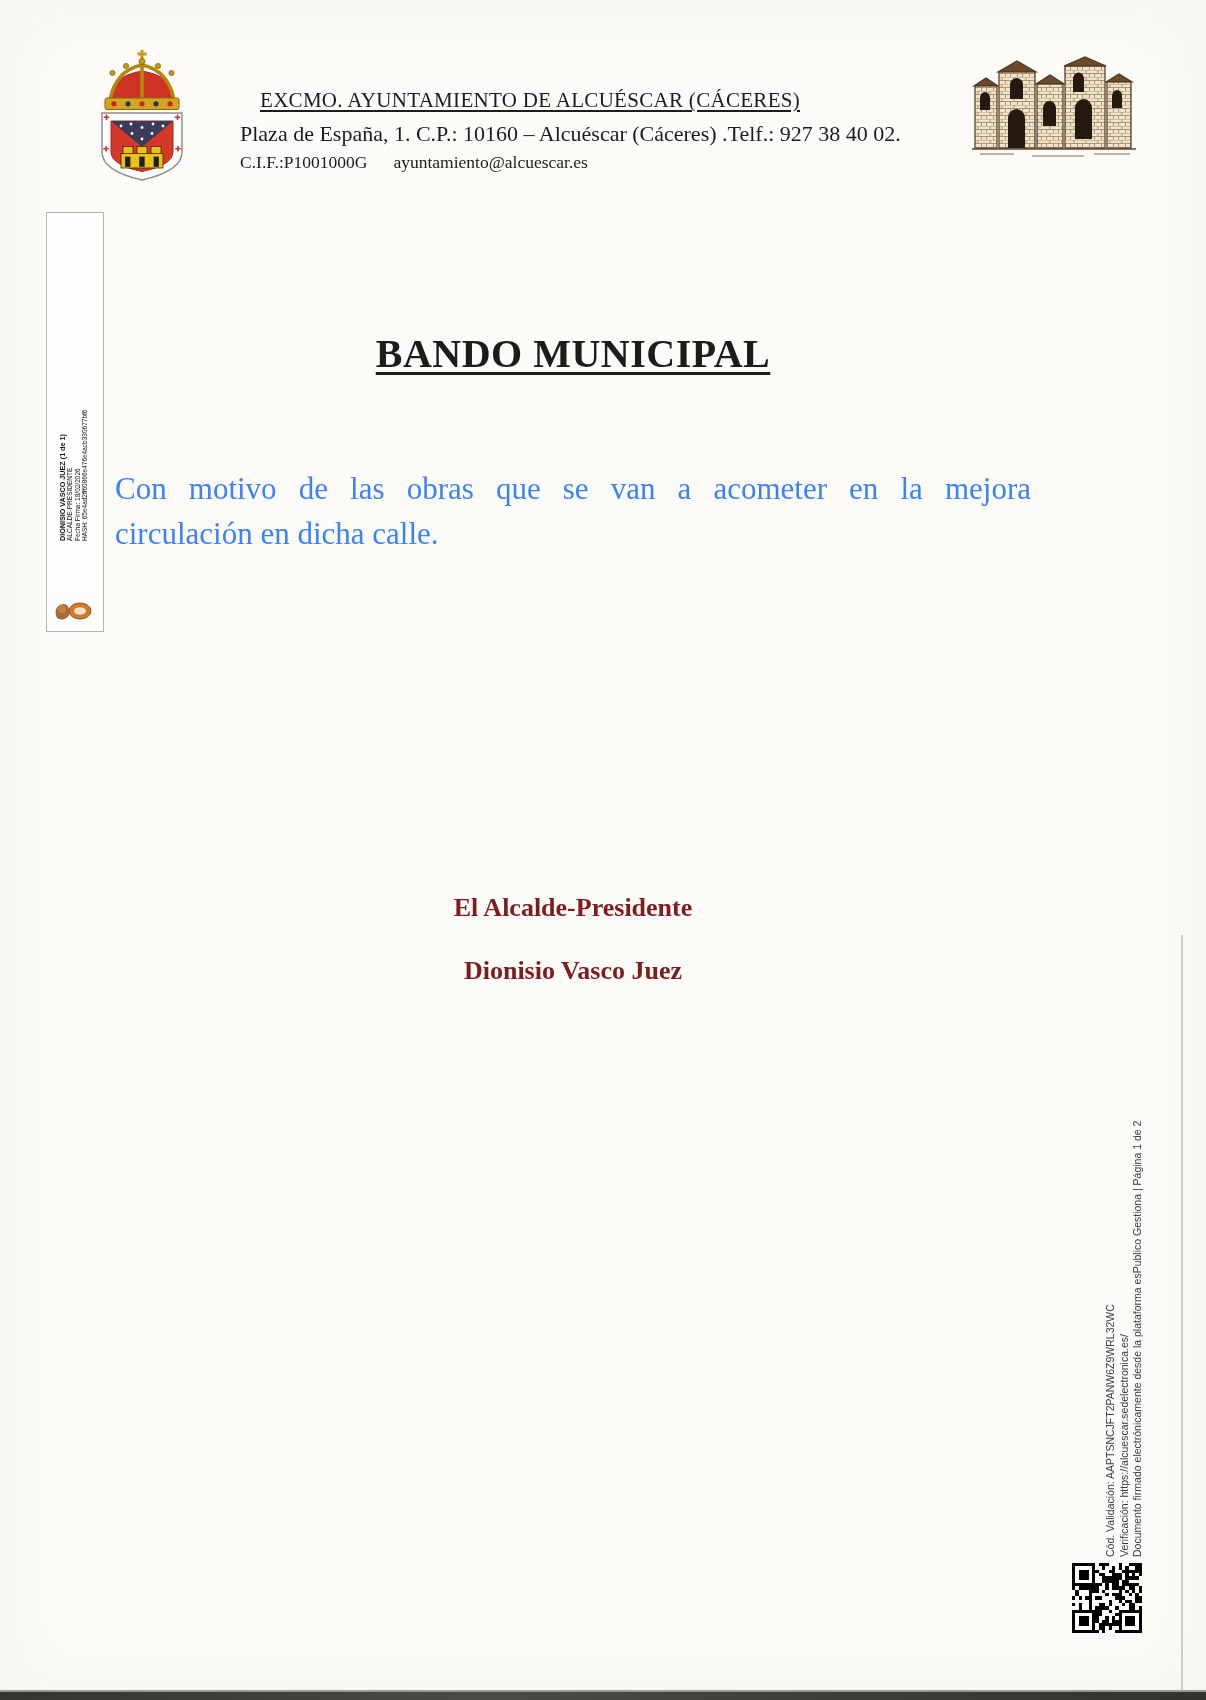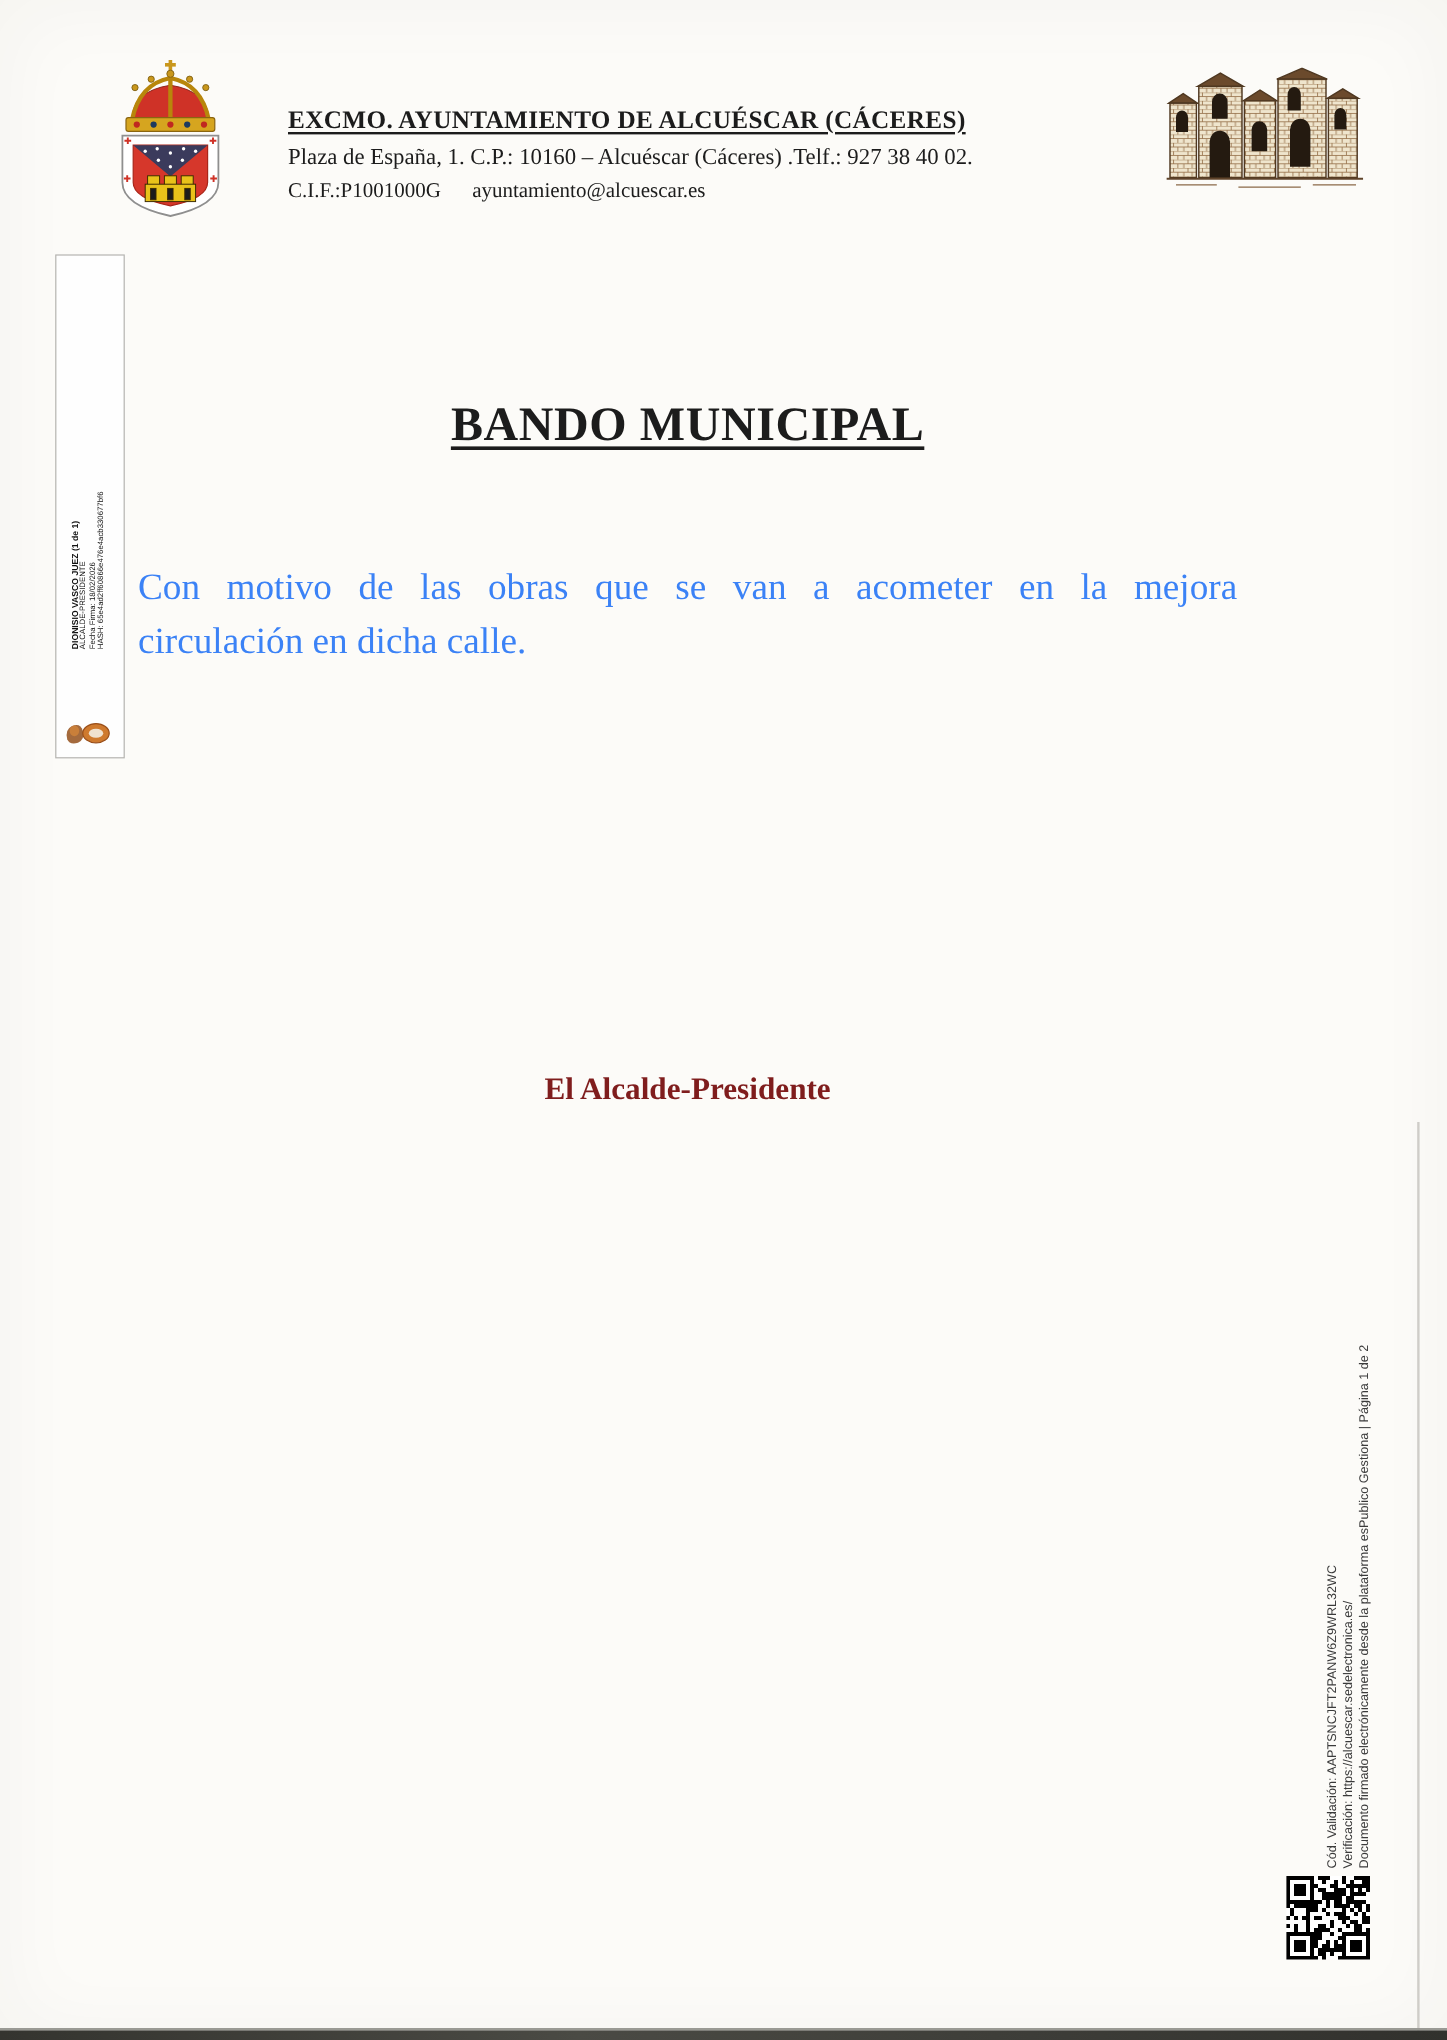--- a/index.html
+++ b/index.html
@@ -7,25 +7,26 @@
   #page {
     position:relative; width:1206px; height:1700px;
     background:#fcfbf8; overflow:hidden;
     font-family:"Liberation Serif", serif; color:#1c1c1c;
     box-shadow: inset 0 0 70px rgba(60,50,30,0.04);
   }
   
   .crest { position:absolute; left:86px; top:50px; width:112px; height:132px; }
   .header-text { position:absolute; left:240px; top:88px; width:700px; }
   .org-title {
-    font-size:21px; font-weight:bold; letter-spacing:0.3px;
+    font-size:21px; font-weight:normal; letter-spacing:0.3px;
     text-decoration:underline; text-decoration-thickness:2px; text-underline-offset:3px;
     white-space:nowrap;
-  }
-  .org-line { font-size:19px; margin-top:8px; white-space:nowrap; }
+    margin-left:20px;
+  }
+  .org-line { font-size:22px; margin-top:8px; white-space:nowrap; }
   .org-line2 { font-size:17.5px; margin-top:5px; white-space:nowrap; }
   .org-line2 .gap { display:inline-block; width:26px; }
   .building { position:absolute; left:972px; top:56px; width:164px; height:106px; }
 
   
   .side-box {
     position:absolute; left:46px; top:212px; width:58px; height:420px;
     background:#fefefe; border:1.5px solid #b5b3af;
   }
   .side-rot {
@@ -177,20 +178,21 @@
   <div class="doc-title-wrap">
     <span class="doc-title">BANDO MUNICIPAL</span>
   </div>
 
   <div class="para">
     <div class="line">Con motivo de las obras que se van a acometer en la mejora</div>
     <div class="line last">circulación en dicha calle.</div>
   </div>
 
   <div class="sig role">El Alcalde-Presidente</div>
+  <div class="sig name">Dionisio Vasco Juez</div>
 
   <div class="validation-rot">
     <div>Cód. Validación: AAPTSNCJFT2PANW6Z9WRL32WC</div>
     <div>Verificación: https://alcuescar.sedelectronica.es/</div>
     <div>Documento firmado electrónicamente desde la plataforma esPublico Gestiona | Página 1 de 2</div>
   </div>
 
   <svg class="qr" viewBox="0 0 21 21" shape-rendering="crispEdges" aria-hidden="true">
     <g id="qr-mods">
         <rect x="0" y="0" width="21" height="21" fill="#ffffff"></rect>

